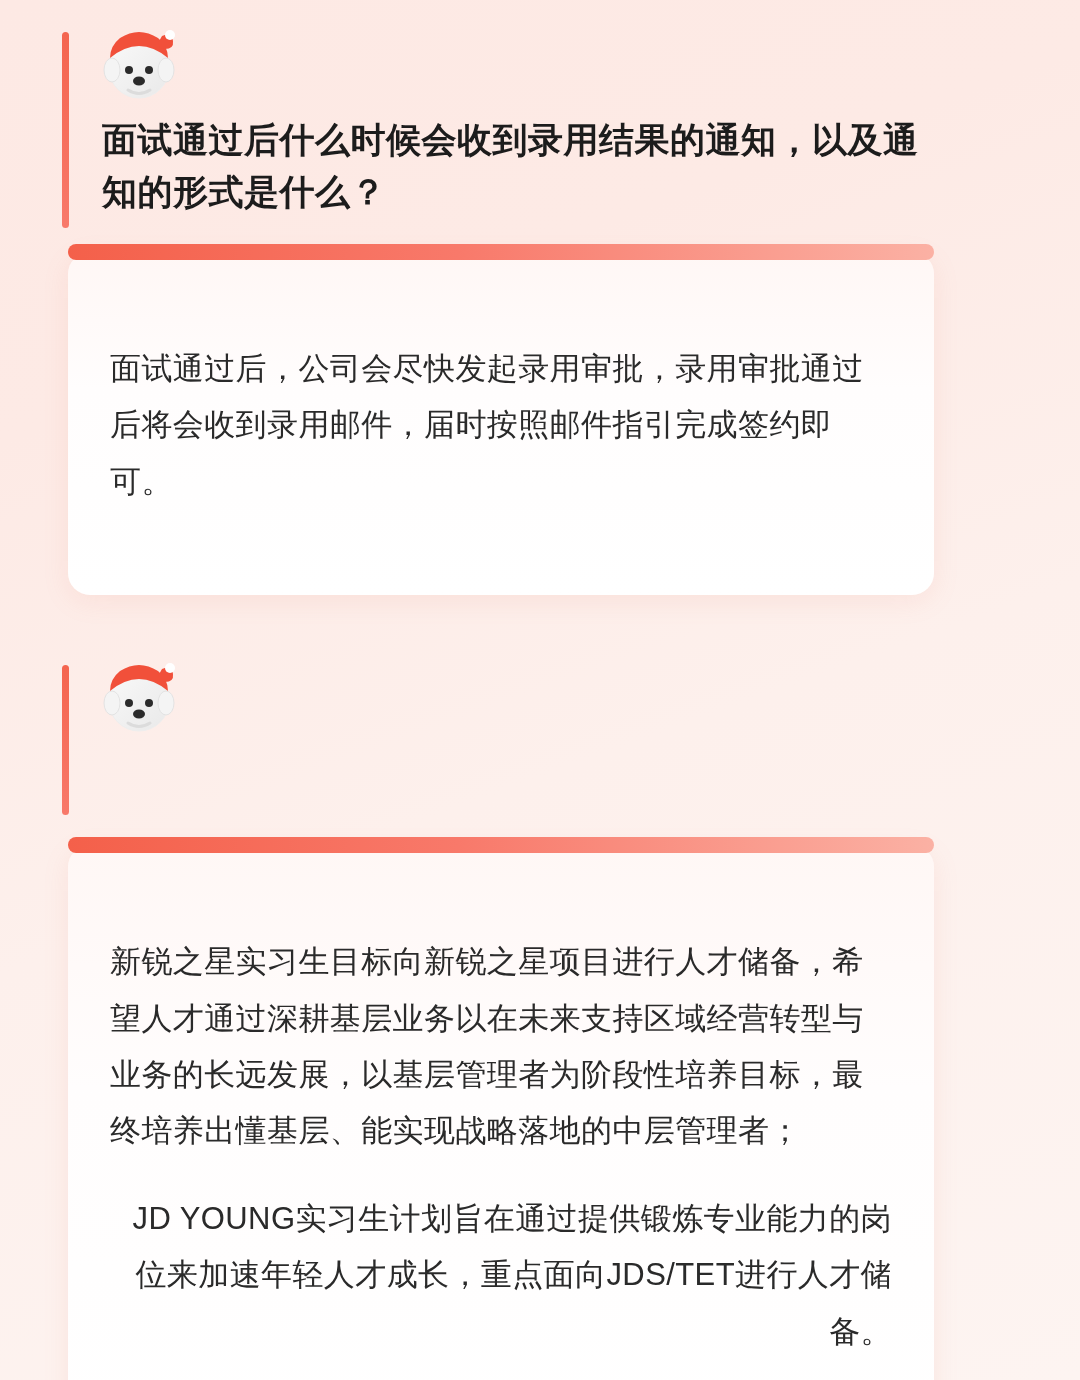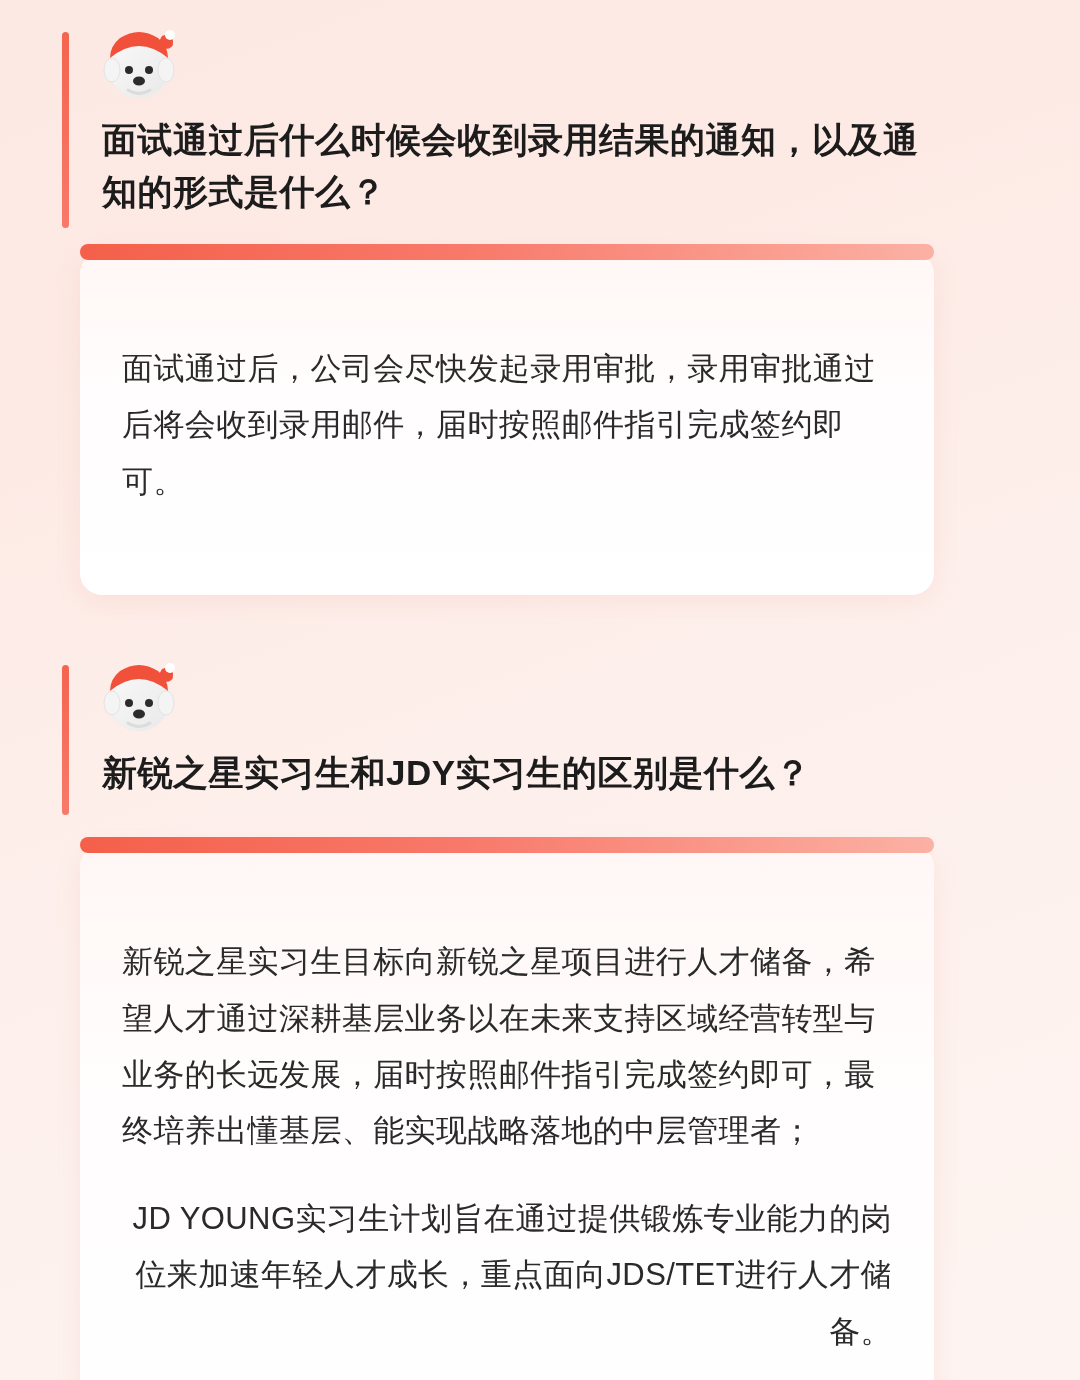--- a/index.html
+++ b/index.html
@@ -62,21 +62,21 @@
     line-height: 1.48;
     letter-spacing: 0.5px;
     margin-left: 6px;
     max-width: 900px;
   }
 
   
   .a-card {
     position: relative;
     margin-top: 34px;
-    margin-left: 18px;
+    margin-left: 6px;
     background: linear-gradient(180deg, #fff7f5 0%, #fffdfd 40%, #ffffff 100%);
     border-radius: 22px;
     box-shadow: 0 6px 26px rgba(232, 140, 120, 0.13);
     padding: 58px 42px 54px 42px;
   }
   .a-card::before {
     content: "";
     position: absolute;
     left: 0;
     right: 0;
@@ -147,22 +147,21 @@
           <circle cx="68" cy="7" r="5" fill="#ffffff"></circle>
           <ellipse cx="10" cy="42" rx="8" ry="12" fill="#f4f4f4" stroke="#e3e3e3"></ellipse>
           <ellipse cx="64" cy="42" rx="8" ry="12" fill="#f4f4f4" stroke="#e3e3e3"></ellipse>
           <circle cx="27" cy="42" r="4" fill="#2b2b2b"></circle>
           <circle cx="47" cy="42" r="4" fill="#2b2b2b"></circle>
           <ellipse cx="37" cy="53" rx="6" ry="4.5" fill="#2b2b2b"></ellipse>
           <path d="M26 62 q11 7 22 0" stroke="#dcdcdc" stroke-width="3" fill="none" stroke-linecap="round"></path>
         </svg>
       </div>
 
-      <div class="q-text">新锐之星实习生和JDY实习生的区别是什么？</div>
     </div>
 
     <div class="a-card card-tall">
-      <p class="a-text">新锐之星实习生目标向新锐之星项目进行人才储备，希望人才通过深耕基层业务以在未来支持区域经营转型与业务的长远发展，届时按照邮件指引完成签约即可，最终培养出懂基层、能实现战略落地的中层管理者；</p>
+      <p class="a-text">新锐之星实习生目标向新锐之星项目进行人才储备，希望人才通过深耕基层业务以在未来支持区域经营转型与业务的长远发展，以基层管理者为阶段性培养目标，最终培养出懂基层、能实现战略落地的中层管理者；</p>
       <p class="a-text">JD  YOUNG实习生计划旨在通过提供锻炼专业能力的岗位来加速年轻人才成长，重点面向JDS/TET进行人才储备。</p>
     </div>
   </section>
 
 </div>
 
 </body></html>

